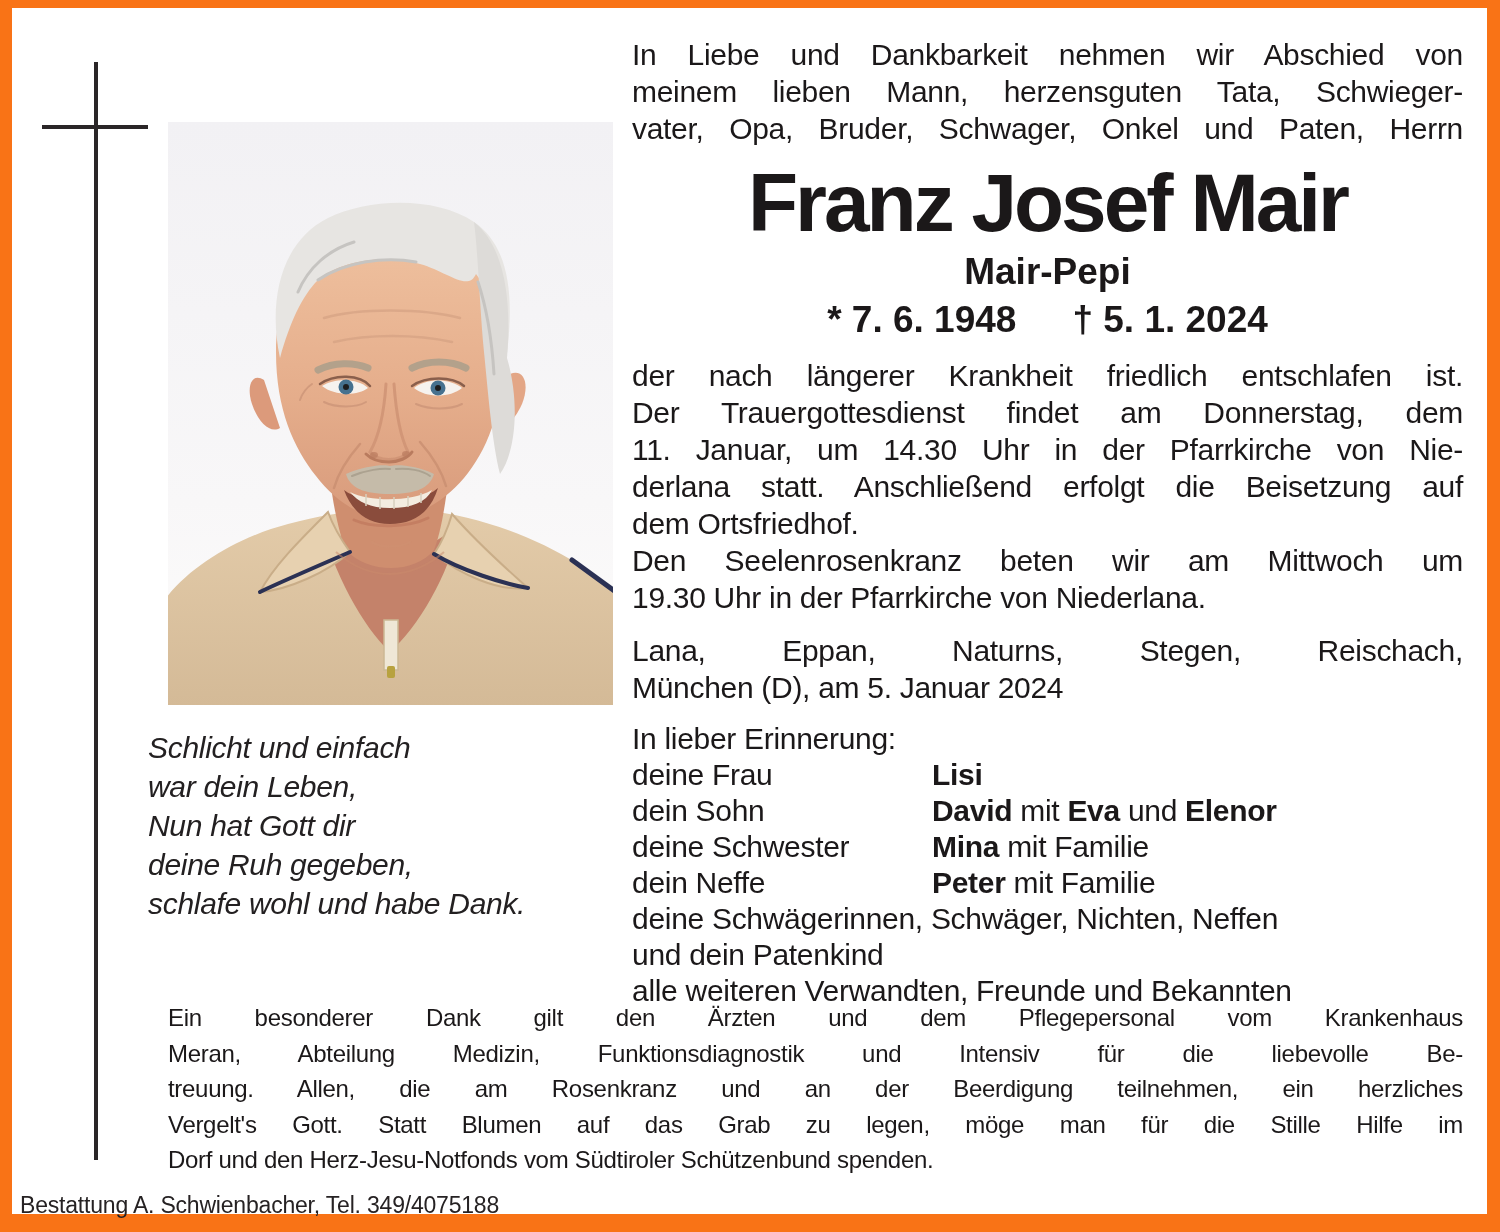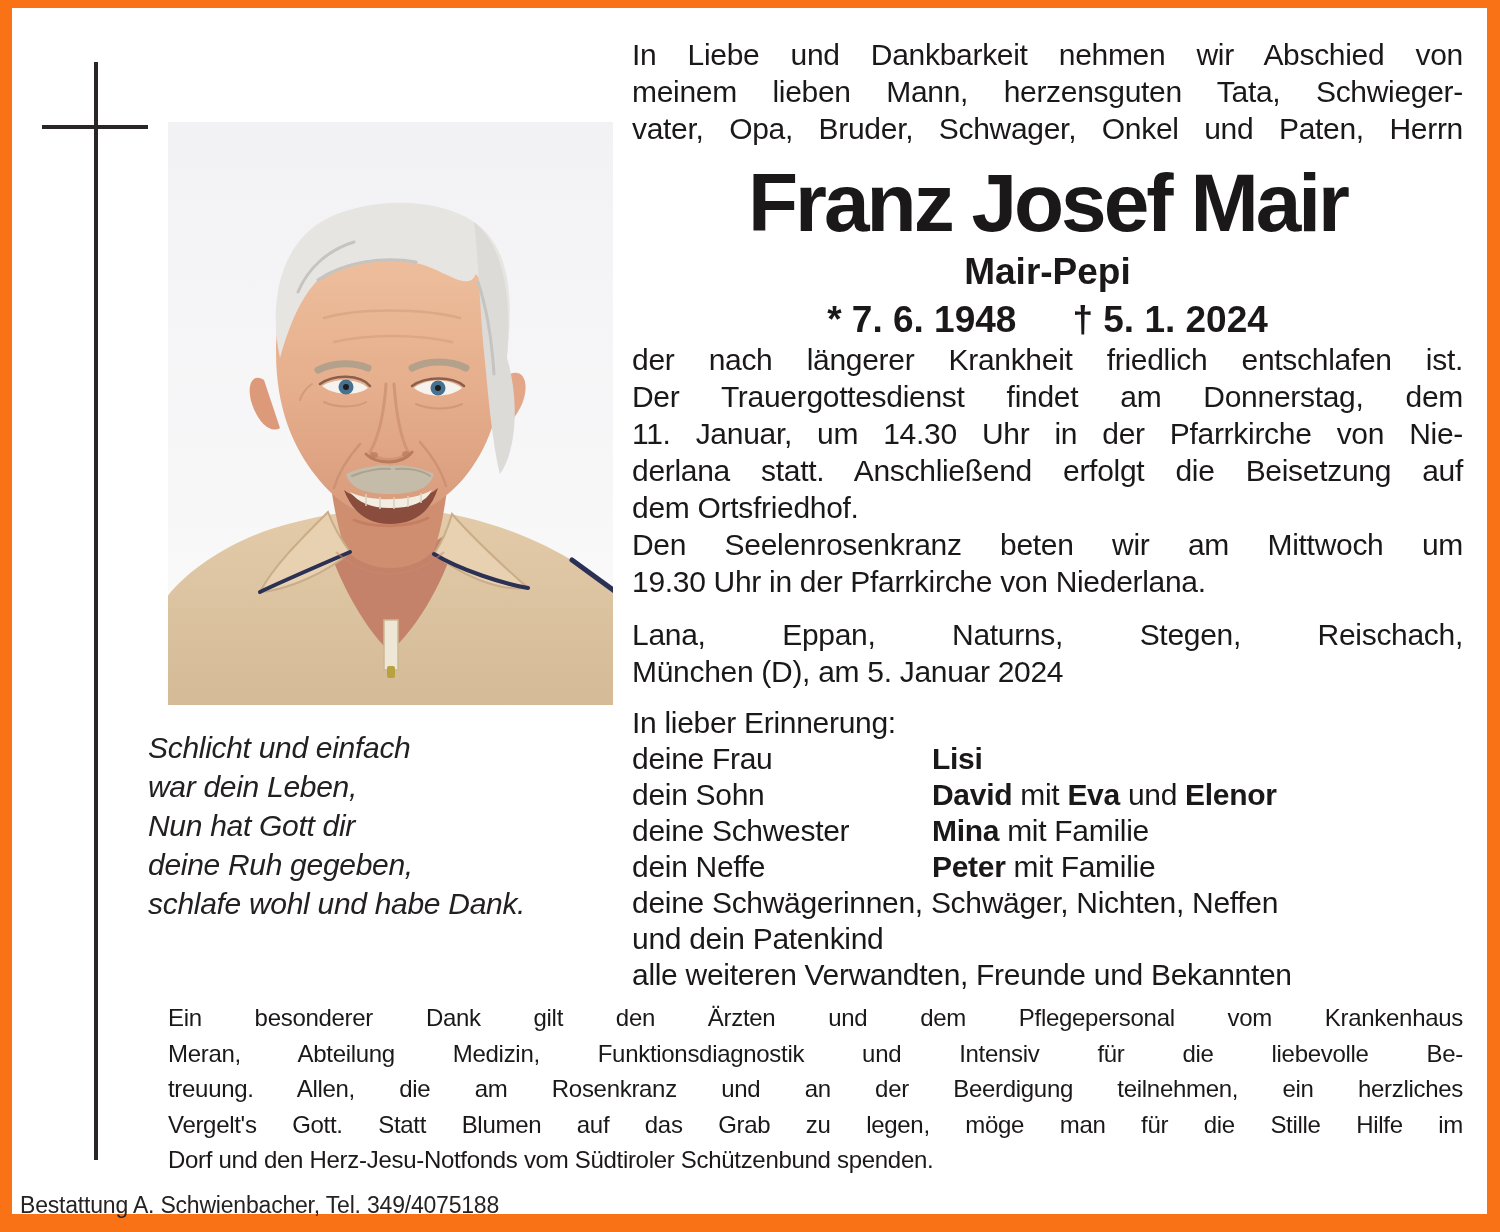--- a/index.html
+++ b/index.html
@@ -30,21 +30,21 @@
   .jline{text-align:justify;text-align-last:justify;}
   #intro{margin:0;}
   #deceased-name{
     margin-top:14px;
     font-size:82px;line-height:84px;font-weight:bold;letter-spacing:-3px;
     text-align:center;white-space:nowrap;
   }
   #nickname{margin-top:6px;font-size:37px;line-height:42px;font-weight:bold;text-align:center;}
   #dates{margin-top:6px;font-size:37px;line-height:42px;font-weight:bold;text-align:center;}
   #dates .birth{margin-right:56px;}
-  #funeral-1{}
+  #funeral-1{margin-top:16px;}
   #funeral-2{margin-top:0;}
   #places{margin-top:16px;}
   #remembrance-heading{margin-top:14px;font-size:30px;line-height:37px;letter-spacing:-0.3px;}
   #family-rows{font-size:30px;line-height:36px;letter-spacing:-0.3px;}
   .fam-row{display:flex;}
   .fam-label{width:300px;flex:0 0 300px;}
   .fam-value b{font-weight:bold;}
   .fam-extra{}
 
   

